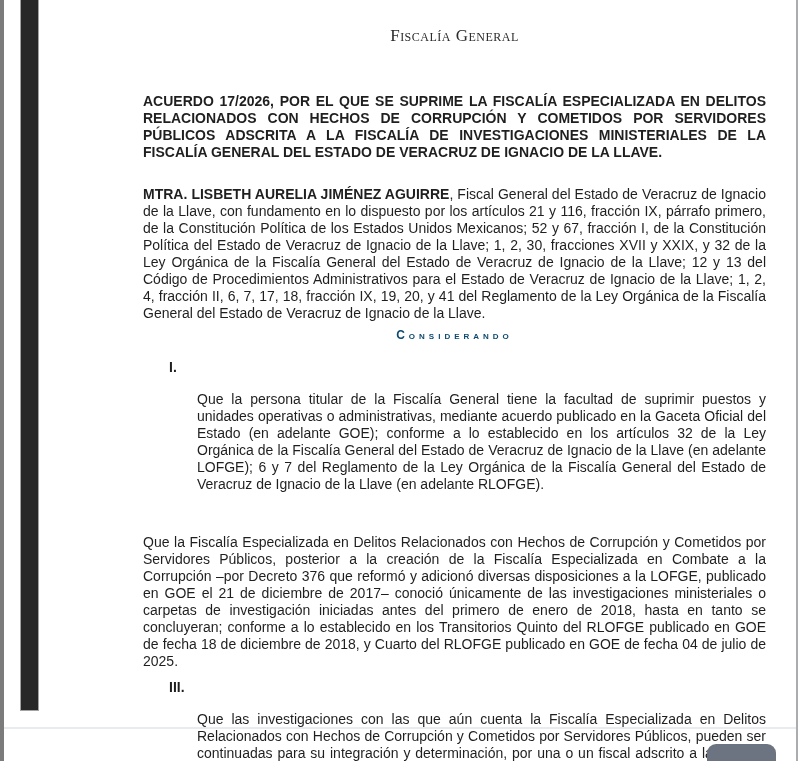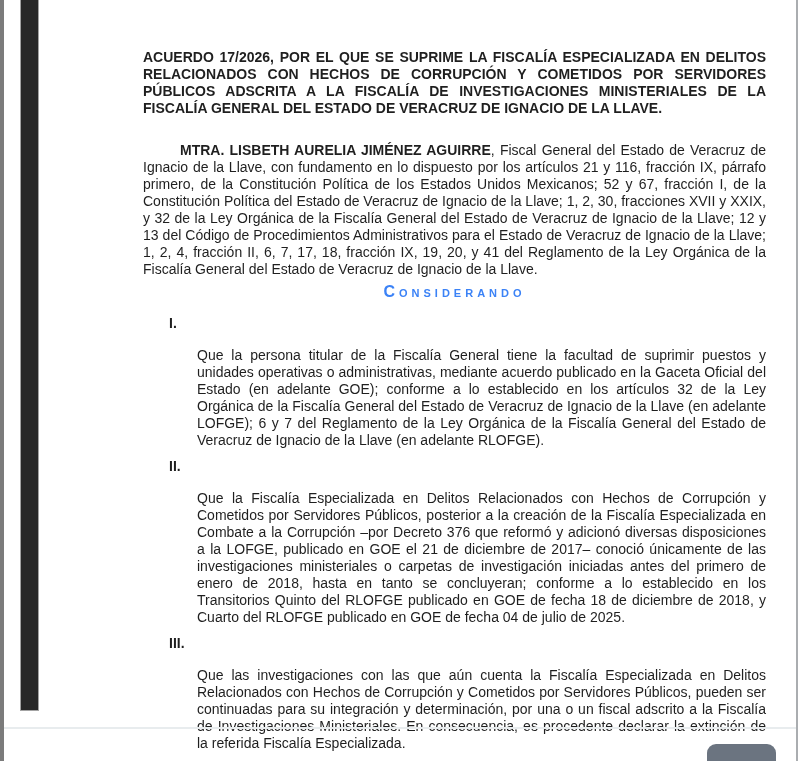--- a/index.html
+++ b/index.html
@@ -25,56 +25,56 @@
     position:absolute; left:143px; top:0; width:623px;
     color:#1f1f1f; font-size:14px; line-height:17px;
   }
   .doc-header {
     margin-top:27px; text-align:center;
     font-family:"Liberation Serif", serif; font-variant:small-caps;
     font-size:17px; letter-spacing:0.5px; color:#2b2b2b;
   }
   .subject { margin:49px 0 0 0; font-weight:bold; text-align:justify; }
   .intro   { margin:25px 0 0 0; text-align:justify; }
-  .intro .b { font-weight:bold;margin-left:37px; }
+  .intro .b { font-weight:bold; }
   .heading {
     margin-top:5px; text-align:center; font-weight:bold;
-    font-variant:small-caps; font-size:16px; letter-spacing:4px; color:#3b82f6;
+    font-variant:small-caps; font-size:12px; letter-spacing:4px; color:#0c4a6e;
   }
   .items { margin-top:15px; }
   .item  { display:flex; margin-bottom:9px; }
   .num   { flex:none; width:28px; margin-left:26px; font-weight:bold; }
   .txt   { flex:1; text-align:justify;margin-top:32px; }
 </style>
 </head>
 <body>
 
 <div>
 
   <div class="left-strip"></div>
   <div class="scan-bar"></div>
 
   <div class="content">
 
+    <div class="doc-header">Fiscalía General</div>
 
     <p class="subject">ACUERDO 17/2026, POR EL QUE SE SUPRIME LA FISCALÍA ESPECIALIZADA EN DELITOS RELACIONADOS CON HECHOS DE CORRUPCIÓN Y COMETIDOS POR SERVIDORES PÚBLICOS ADSCRITA A LA FISCALÍA DE INVESTIGACIONES MINISTERIALES DE LA FISCALÍA GENERAL DEL ESTADO DE VERACRUZ DE IGNACIO DE LA LLAVE.</p>
 
     <p class="intro"><span class="b">MTRA. LISBETH AURELIA JIMÉNEZ AGUIRRE</span><span>, Fiscal General del Estado de Veracruz de Ignacio de la Llave, con fundamento en lo dispuesto por los artículos 21 y 116, fracción IX, párrafo primero, de la Constitución Política de los Estados Unidos Mexicanos; 52 y 67, fracción I, de la Constitución Política del Estado de Veracruz de Ignacio de la Llave; 1, 2, 30, fracciones XVII y XXIX, y 32 de la Ley Orgánica de la Fiscalía General del Estado de Veracruz de Ignacio de la Llave; 12 y 13 del Código de Procedimientos Administrativos para el Estado de Veracruz de Ignacio de la Llave; 1, 2, 4, fracción II, 6, 7, 17, 18, fracción IX, 19, 20, y 41 del Reglamento de la Ley Orgánica de la Fiscalía General del Estado de Veracruz de Ignacio de la Llave.</span></p>
 
     <div class="heading">Considerando</div>
 
     <div class="items">
 
       <div class="item">
         <div class="num">I.</div>
         <div class="txt">Que la persona titular de la Fiscalía General tiene la facultad de suprimir puestos y unidades operativas o administrativas, mediante acuerdo publicado en la Gaceta Oficial del Estado (en adelante GOE); conforme a lo establecido en los artículos 32 de la Ley Orgánica de la Fiscalía General del Estado de Veracruz de Ignacio de la Llave (en adelante LOFGE); 6 y 7 del Reglamento de la Ley Orgánica de la Fiscalía General del Estado de Veracruz de Ignacio de la Llave (en adelante RLOFGE).</div>
       </div>
 
       <div class="item">
-        <div class="num">II.</div>
         <div class="txt">Que la Fiscalía Especializada en Delitos Relacionados con Hechos de Corrupción y Cometidos por Servidores Públicos, posterior a la creación de la Fiscalía Especializada en Combate a la Corrupción –por Decreto 376 que reformó y adicionó diversas disposiciones a la LOFGE, publicado en GOE el 21 de diciembre de 2017– conoció únicamente de las investigaciones ministeriales o carpetas de investigación iniciadas antes del primero de enero de 2018, hasta en tanto se concluyeran; conforme a lo establecido en los Transitorios Quinto del RLOFGE publicado en GOE de fecha 18 de diciembre de 2018, y Cuarto del RLOFGE publicado en GOE de fecha 04 de julio de 2025.</div>
       </div>
 
       <div class="item">
         <div class="num">III.</div>
         <div class="txt">Que las investigaciones con las que aún cuenta la Fiscalía Especializada en Delitos Relacionados con Hechos de Corrupción y Cometidos por Servidores Públicos, pueden ser continuadas para su integración y determinación, por una o un fiscal adscrito a la Fiscalía de Investigaciones Ministeriales. En consecuencia, es procedente declarar la extinción de la referida Fiscalía Especializada.</div>
       </div>
 
     </div>
   </div>

